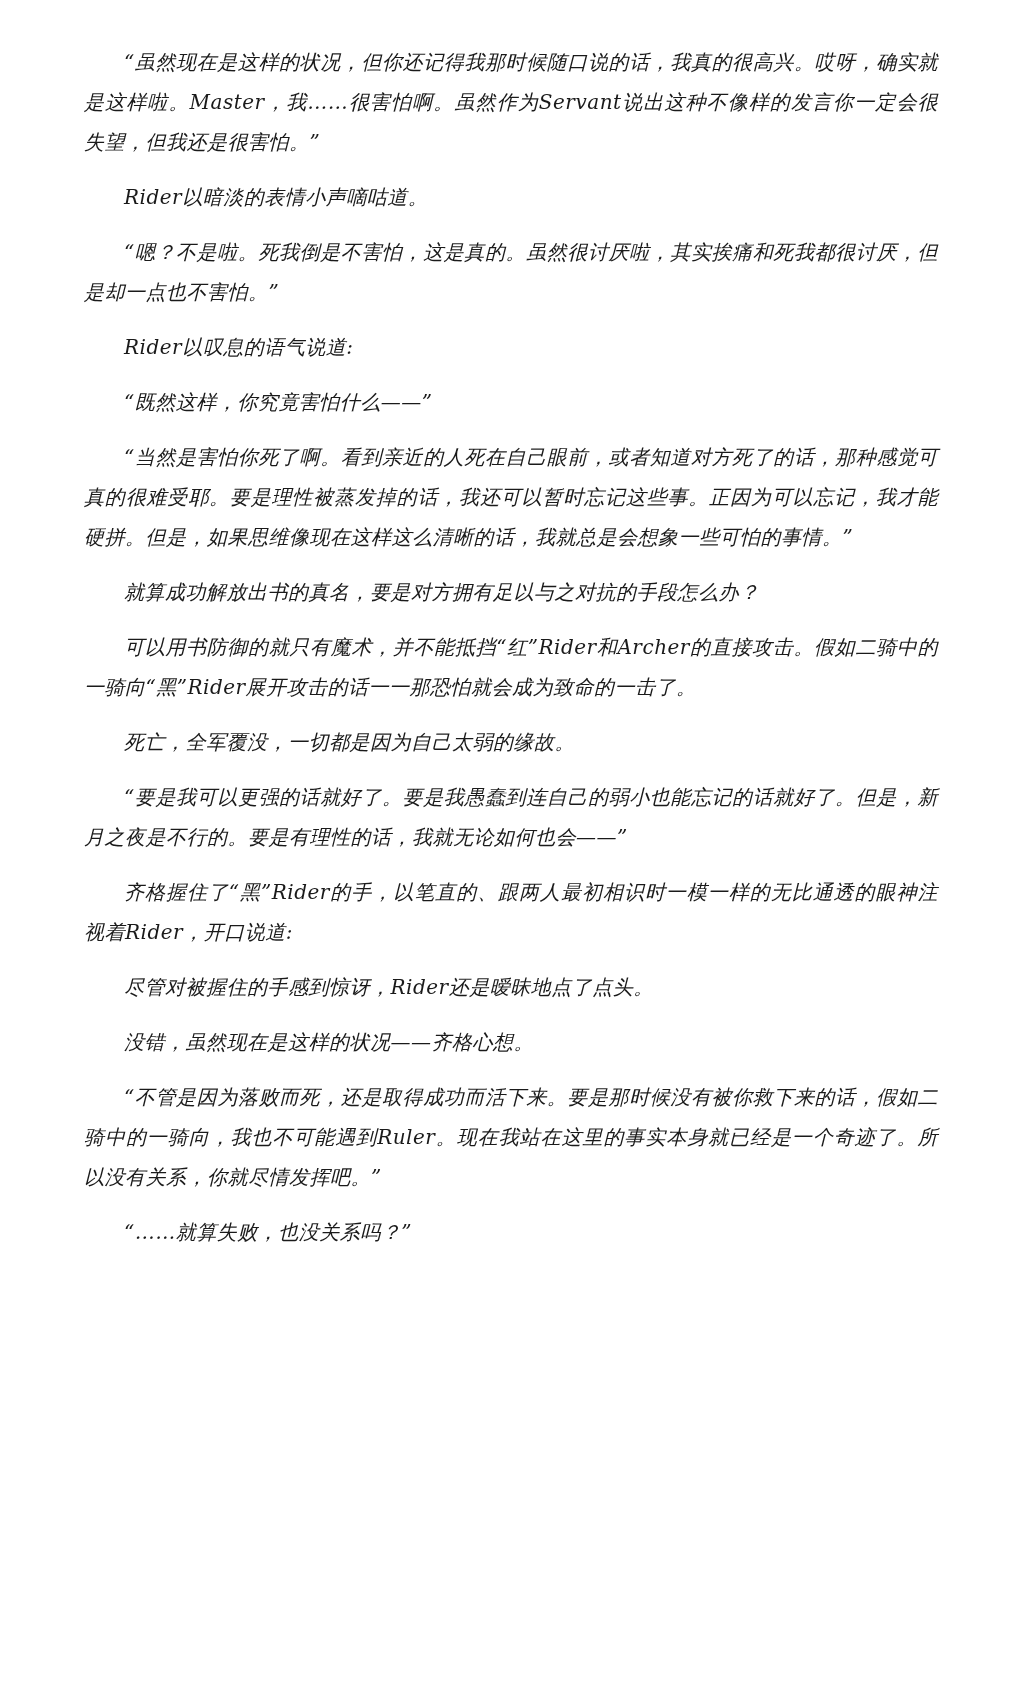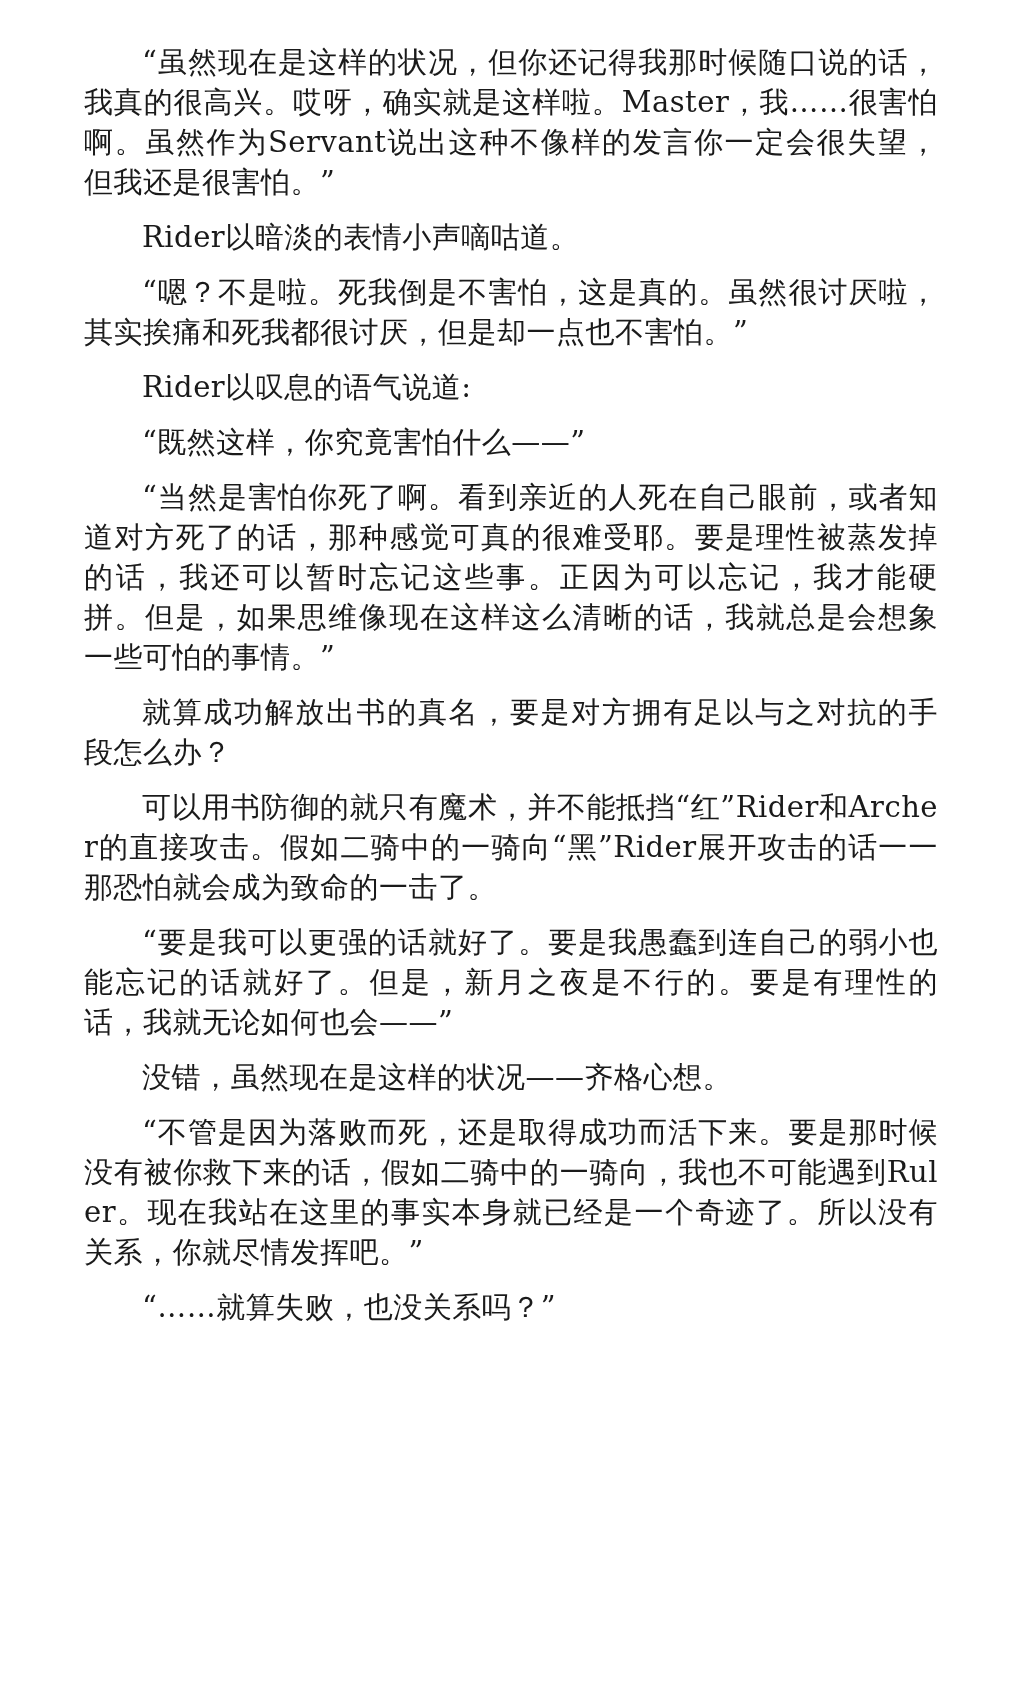--- a/index.html
+++ b/index.html
@@ -16,38 +16,42 @@
   .page {
     box-sizing: border-box;
     width: 1022px;
     height: 1682px;
     padding: 42px 84px 40px 84px;
     background: #ffffff;
     color: #1a1a1a;
   }
   .page p {
     margin: 0 0 15px 0;
-    font-size: 29px;
+    font-size: 20px;
     line-height: 40px;
     text-indent: 2em;
     text-align: justify;
     letter-spacing: 0.5px;
     word-break: break-all;
+    font-style: italic;
   }
 </style>
 </head>
 <body>
 
 <div class="page">
   <p>“虽然现在是这样的状况，但你还记得我那时候随口说的话，我真的很高兴。哎呀，确实就是这样啦。Master，我……很害怕啊。虽然作为Servant说出这种不像样的发言你一定会很失望，但我还是很害怕。”</p>
   <p>Rider以暗淡的表情小声嘀咕道。</p>
   <p>“嗯？不是啦。死我倒是不害怕，这是真的。虽然很讨厌啦，其实挨痛和死我都很讨厌，但是却一点也不害怕。”</p>
   <p>Rider以叹息的语气说道:</p>
   <p>“既然这样，你究竟害怕什么——”</p>
   <p>“当然是害怕你死了啊。看到亲近的人死在自己眼前，或者知道对方死了的话，那种感觉可真的很难受耶。要是理性被蒸发掉的话，我还可以暂时忘记这些事。正因为可以忘记，我才能硬拼。但是，如果思维像现在这样这么清晰的话，我就总是会想象一些可怕的事情。”</p>
   <p>就算成功解放出书的真名，要是对方拥有足以与之对抗的手段怎么办？</p>
   <p>可以用书防御的就只有魔术，并不能抵挡“红”Rider和Archer的直接攻击。假如二骑中的一骑向“黑”Rider展开攻击的话一一那恐怕就会成为致命的一击了。</p>
+  <p>死亡，全军覆没，一切都是因为自己太弱的缘故。</p>
   <p>“要是我可以更强的话就好了。要是我愚蠢到连自己的弱小也能忘记的话就好了。但是，新月之夜是不行的。要是有理性的话，我就无论如何也会——”</p>
+  <p>齐格握住了“黑”Rider的手，以笔直的、跟两人最初相识时一模一样的无比通透的眼神注视着Rider，开口说道:</p>
+  <p>尽管对被握住的手感到惊讶，Rider还是暧昧地点了点头。</p>
   <p>没错，虽然现在是这样的状况——齐格心想。</p>
   <p>“不管是因为落败而死，还是取得成功而活下来。要是那时候没有被你救下来的话，假如二骑中的一骑向，我也不可能遇到Ruler。现在我站在这里的事实本身就已经是一个奇迹了。所以没有关系，你就尽情发挥吧。”</p>
   <p>“……就算失败，也没关系吗？”</p>
 
 </div>
 
 </body></html>

